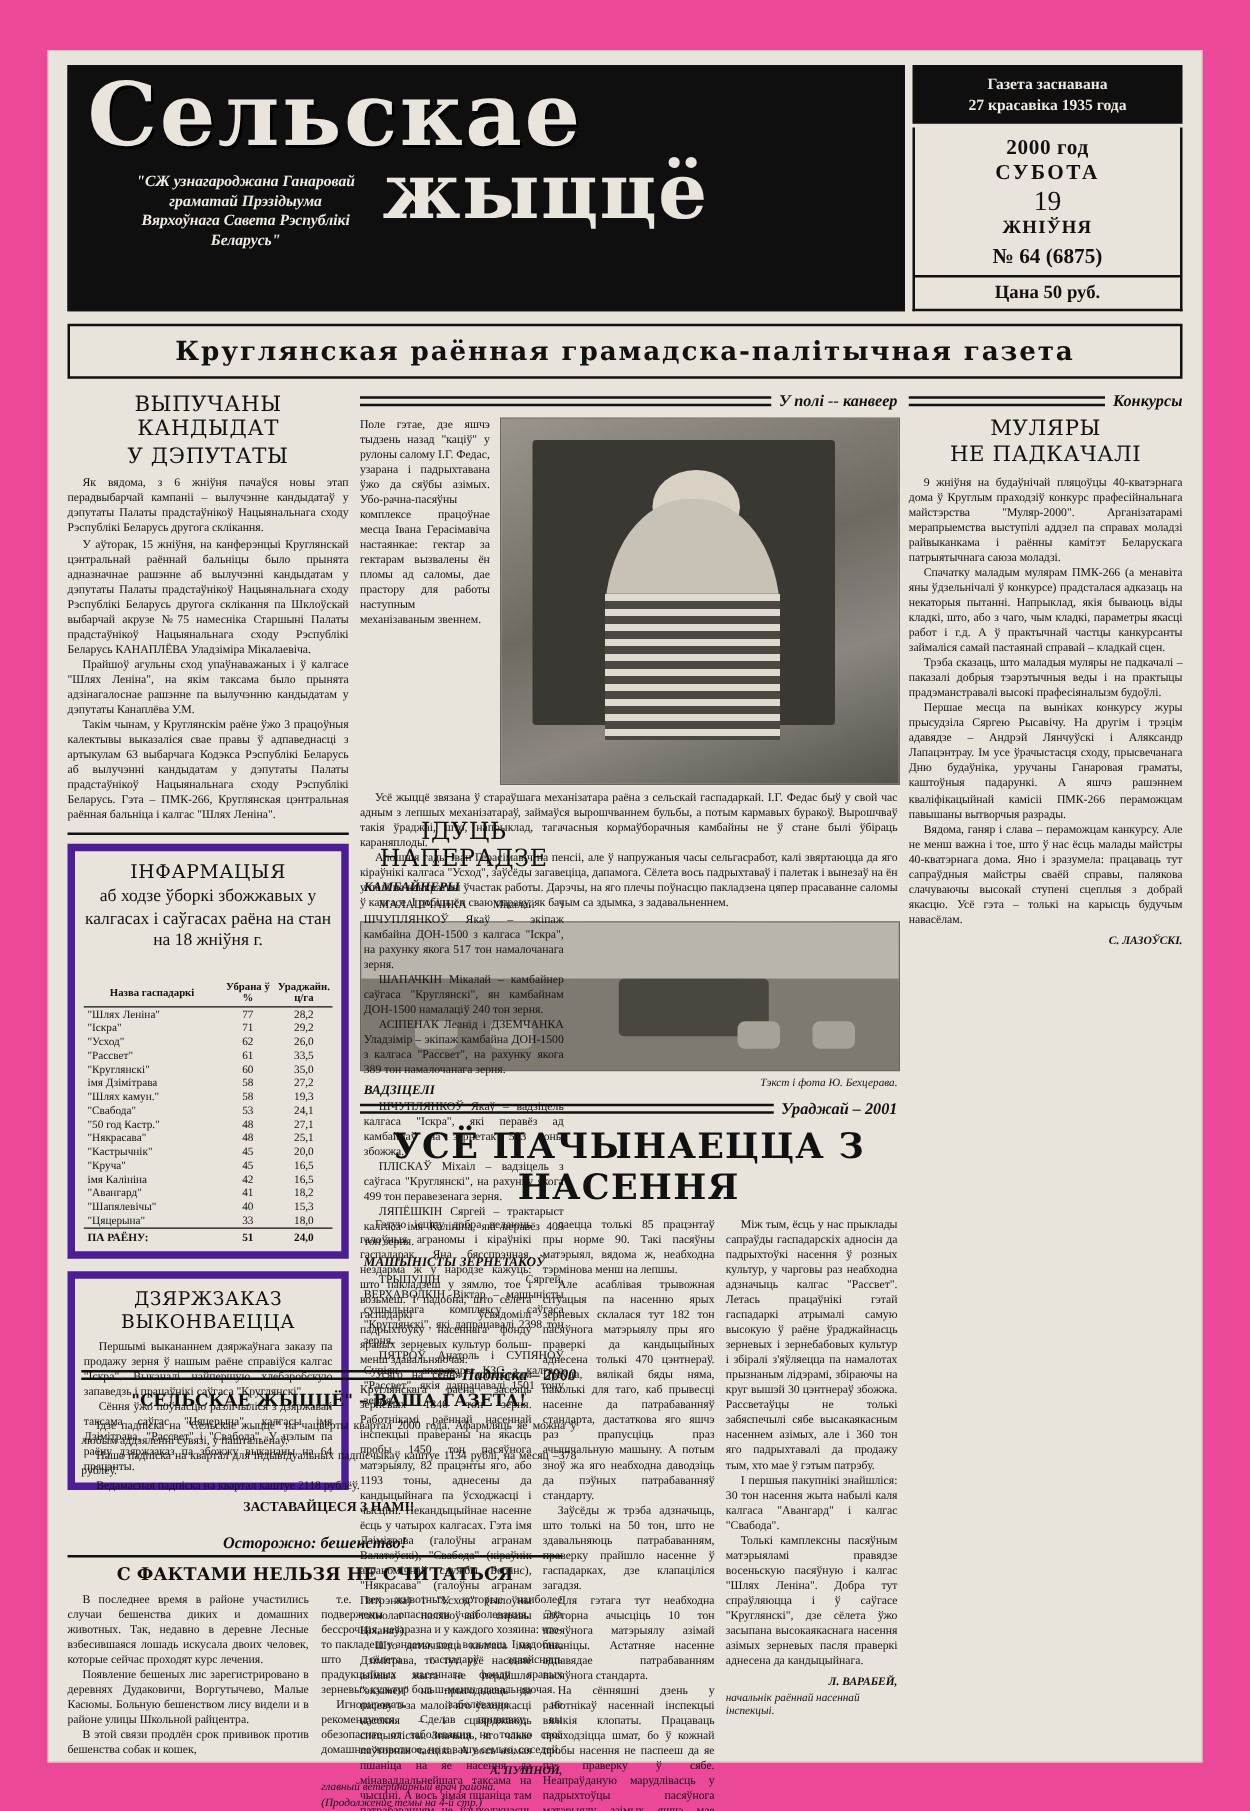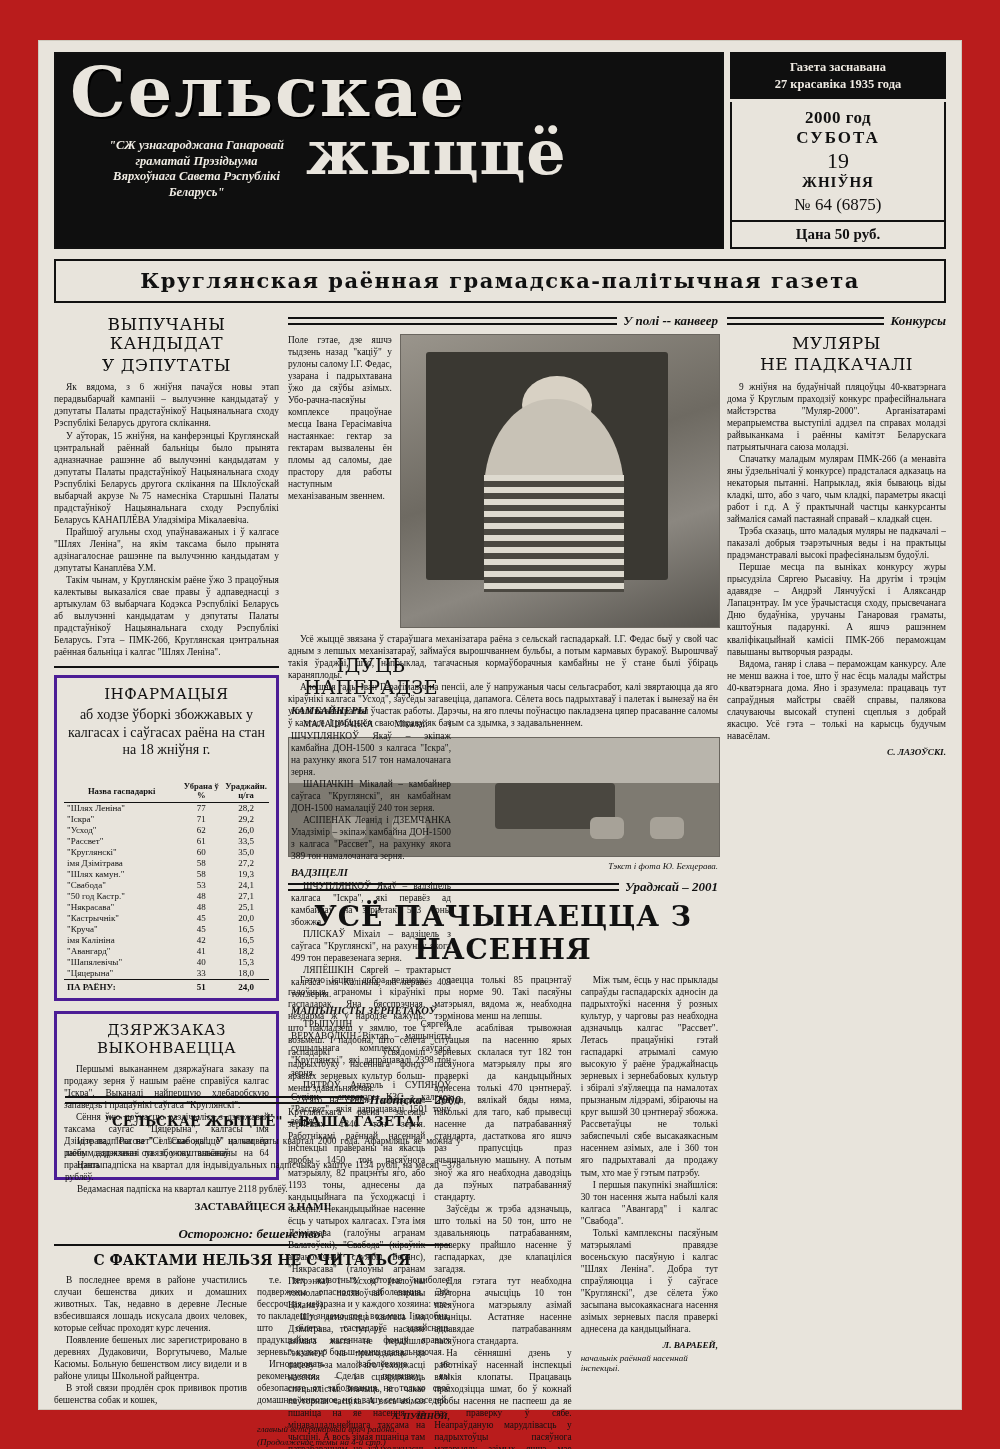--- a/index.html
+++ b/index.html
@@ -6,21 +6,21 @@
   body{
     width:1000px;height:1449px;
     background:#ddd9d2;
     font-family:"Liberation Serif", serif;
     color:#111;
     overflow:hidden;
   }
   .page{
     position:relative;
     width:1000px;height:1449px;
-    background:#b91c1c;
+    background:#ec4899;
     padding:0;
   }
   .paper{
     position:absolute;
     left:38px;top:40px;width:924px;height:1370px;
     background:#e8e4dc;
     box-shadow:0 0 0 1px #cfcabf inset;
   }
 
   
@@ -89,21 +89,21 @@
     border:2px solid #111;
     border-top:none;
     margin-top:3px;
     text-align:center;
     padding-top:6px;
   }
   .mast-date .y{font-size:17px;font-weight:bold;letter-spacing:.5px;}
   .mast-date .d{font-size:17px;font-weight:bold;letter-spacing:2px;}
   .mast-date .n{font-size:22px;font-weight:normal;}
   .mast-date .m{font-size:15px;font-weight:bold;letter-spacing:1px;}
-  .mast-date .num{font-size:17px;font-weight:normal;margin-top:4px;}
+  .mast-date .num{font-size:17px;font-weight:bold;margin-top:4px;}
   .mast-price{
     border-top:2px solid #111;
     margin-top:5px;
     font-size:15px;
     font-weight:bold;
     padding:4px 0 4px 0;
   }
 
   .subhead{
     margin:10px 16px 0 16px;
@@ -138,21 +138,21 @@
   .hl-sm{font-size:15px;}
   .body{
     font-size:9.4px;
     line-height:1.28;
     text-align:justify;
     text-indent:12px;
     hyphens:auto;
   }
   .body.noind{text-indent:0;}
   .rule2{border-top:2px solid #111;margin:8px 0 7px 0;}
-  .box{border:3px solid #4c1d95;padding:6px 7px;}
+  .box{border:6px solid #4c1d95;padding:6px 7px;}
 
   
   table.info{
     width:100%;
     border-collapse:collapse;
     font-size:9px;
   }
   table.info th{
     font-weight:bold;
     font-size:8.6px;

